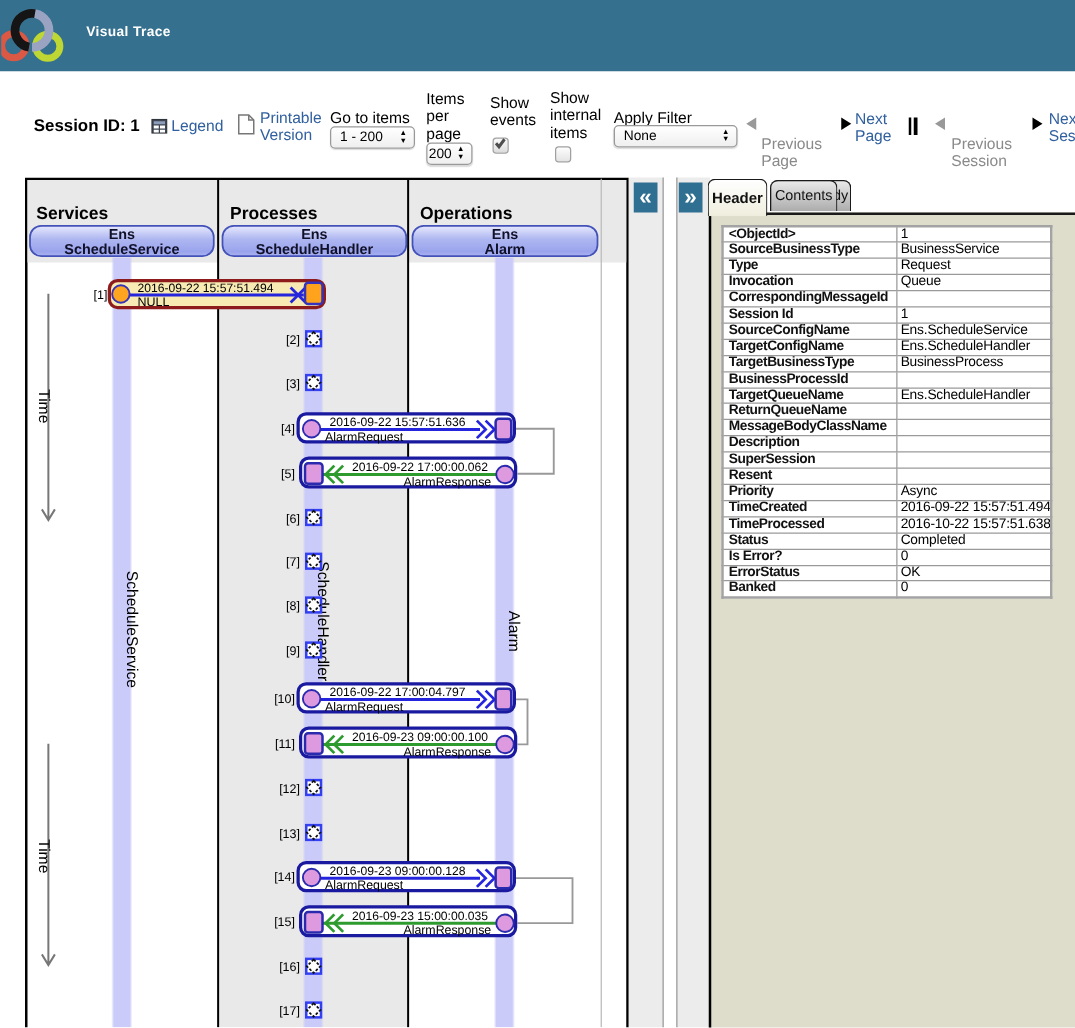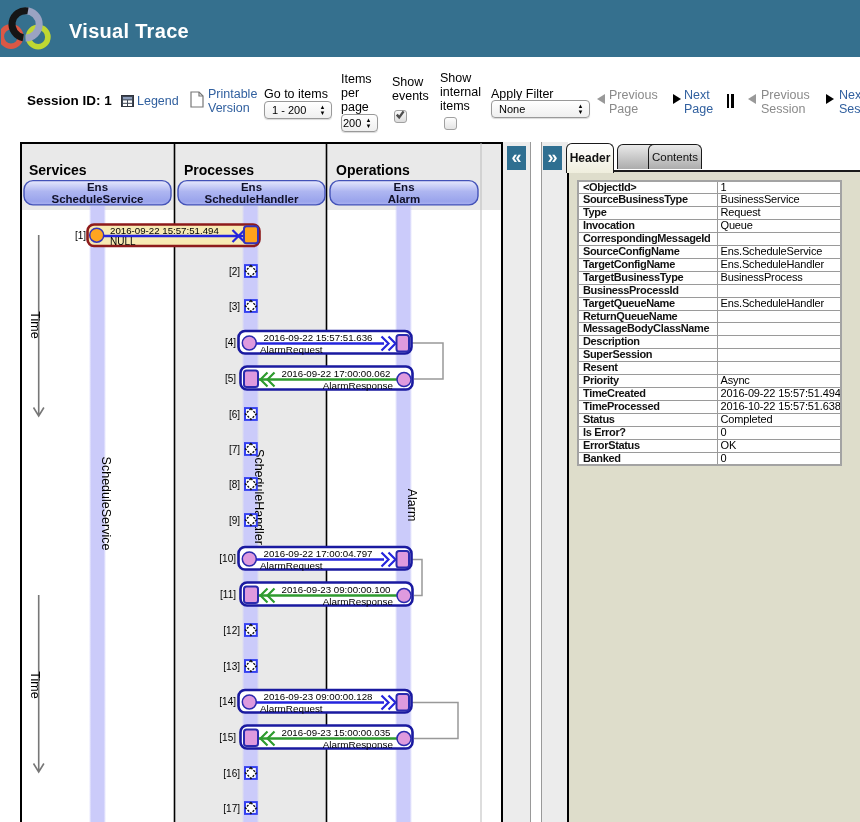--- a/index.html
+++ b/index.html
@@ -1,25 +1,25 @@
 <!DOCTYPE html>
 <html><head>
 <meta charset="utf-8">
 <style>
   html,body{margin:0;padding:0;}
   body{width:860px;height:822px;overflow:hidden;background:#fff;
        font-family:"Liberation Sans", sans-serif;position:relative;}
   .abs{position:absolute;}
   
   #topbar{left:0;top:0;width:860px;height:57px;background:#35708E;}
-  #title{left:69px;top:20px;color:#fff;font-size:20px;font-weight:bold;letter-spacing:0.3px;}
+  #title{left:69px;top:20px;color:#fff;font-size:11px;font-weight:bold;letter-spacing:0.3px;}
   
   .lbl{font-size:12.5px;color:#000;line-height:14px;}
   .blue{color:#31609F;}
-  .gray{color:#8a8a8a;}
+  .gray{color:#8a8a8a;margin-top:20px;}
   .sel{position:absolute;height:16px;border:1px solid #999;border-radius:4px;
        background:linear-gradient(#fff,#efefef);font-size:11px;line-height:16px;
        color:#000;padding-left:7px;box-shadow:0 1px 1px rgba(0,0,0,0.15);}
   .stepper{position:absolute;right:4px;top:1.5px;width:9px;height:14px;font-size:6px;
        line-height:6.5px;color:#000;text-align:center;letter-spacing:0;}
   .cb{position:absolute;width:12px;height:12px;border:1px solid #a0a0a0;border-radius:3px;
       background:linear-gradient(#fdfdfd,#e4e4e4);}
   .tri{position:absolute;width:0;height:0;border-top:5px solid transparent;border-bottom:5px solid transparent;}
   .tri.left{border-right:8px solid #999;}
   .tri.right{border-left:8px solid #000;}
@@ -261,21 +261,21 @@
   </g>
 </svg>
 
 <div class="abs" style="left:503px;top:142px;width:27px;height:680px;background:#ECECEC;border-right:1px solid #999;"></div>
 <div class="abs" style="left:507px;top:146px;width:19px;height:24px;background:#2F6F91;color:#fff;font-size:18px;font-weight:bold;text-align:center;line-height:22px;">«</div>
 <div class="abs" style="left:541px;top:142px;width:26px;height:680px;background:#ECECEC;border-left:1px solid #999;"></div>
 <div class="abs" style="left:543px;top:146px;width:19px;height:24px;background:#2F6F91;color:#fff;font-size:18px;font-weight:bold;text-align:center;line-height:22px;">»</div>
 
 <div class="abs" style="left:567px;top:170px;width:293px;height:652px;background:#DEDDCB;border-left:2px solid #000;border-top:2px solid #1a1a1a;"></div>
 <div class="abs" style="left:617px;top:144px;width:29px;height:24px;background:linear-gradient(#E9E9E9,#ACACAC);border:1.5px solid #1a1a1a;border-bottom:none;border-radius:6px 6px 0 0;font-size:11.5px;text-align:center;line-height:25px;color:#111;padding-left:33px;">Body</div>
-<div class="abs" style="left:648px;top:144px;width:52px;height:24px;background:linear-gradient(#E9E9E9,#ACACAC);border:1.5px solid #1a1a1a;border-bottom:none;border-radius:6px 6px 0 0;font-size:11.5px;text-align:center;line-height:25px;color:#111;">Contents</div>
+<div class="abs" style="left:616px;top:144px;width:52px;height:24px;background:linear-gradient(#E9E9E9,#ACACAC);border:1.5px solid #1a1a1a;border-bottom:none;border-radius:6px 6px 0 0;font-size:11.5px;text-align:center;line-height:25px;color:#111;">Contents</div>
 <div class="abs" style="left:566px;top:143px;width:46px;height:29px;background:linear-gradient(#FFFFFF,#EFEEDD);border:1.5px solid #1a1a1a;border-bottom:none;border-radius:6px 6px 0 0;font-size:12px;font-weight:bold;text-align:center;line-height:28px;color:#111;z-index:3;">Header</div>
 
 <style>
  #hdrtbl td{border-bottom:1px solid #9a9a9a;height:11.9px;padding:0 0 0 4px;line-height:11.9px;
    white-space:nowrap;overflow:hidden;}
  #hdrtbl td.k{font-weight:bold;font-size:11px;letter-spacing:-0.35px;border-right:1px solid #9a9a9a;color:#111;}
  #hdrtbl td.v{padding-left:3px;letter-spacing:-0.15px;}
 </style>
 <table class="abs" id="hdrtbl" style="left:577px;top:179.5px;width:265px;table-layout:fixed;border-collapse:collapse;background:#fff;border:2px solid #a3a3a3;font-size:11px;">
 <colgroup>
@@ -297,20 +297,24 @@
       </tr>
 <tr>
         <td class="k">Invocation</td>
         <td class="v">Queue</td>
       </tr>
 <tr>
         <td class="k">CorrespondingMessageId</td>
         <td class="v"></td>
       </tr>
 <tr>
+        <td class="k">Session Id</td>
+        <td class="v">1</td>
+      </tr>
+<tr>
         <td class="k">SourceConfigName</td>
         <td class="v">Ens.ScheduleService</td>
       </tr>
 <tr>
         <td class="k">TargetConfigName</td>
         <td class="v">Ens.ScheduleHandler</td>
       </tr>
 <tr>
         <td class="k">TargetBusinessType</td>
         <td class="v">BusinessProcess</td>

